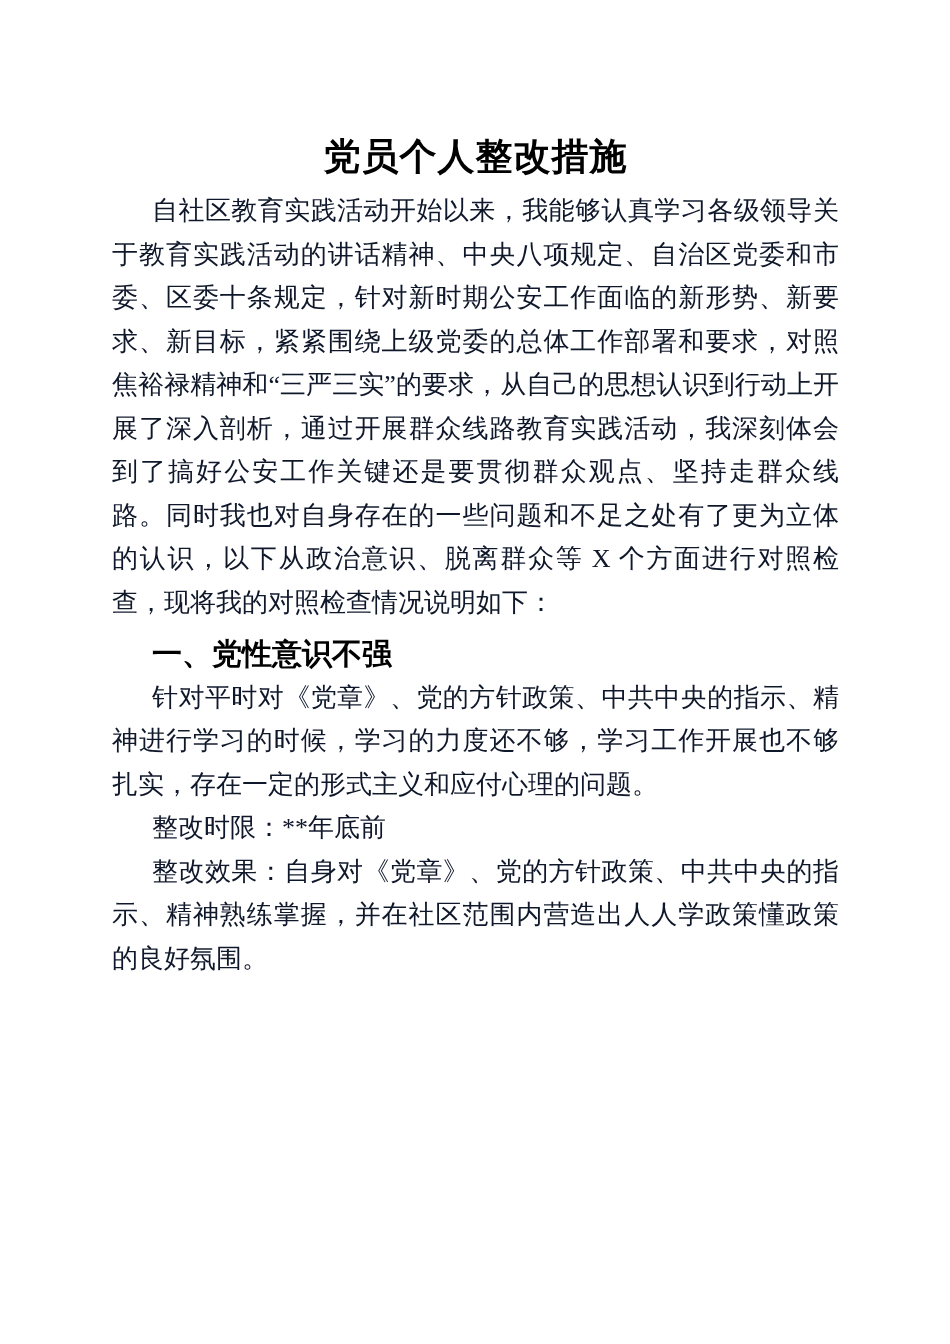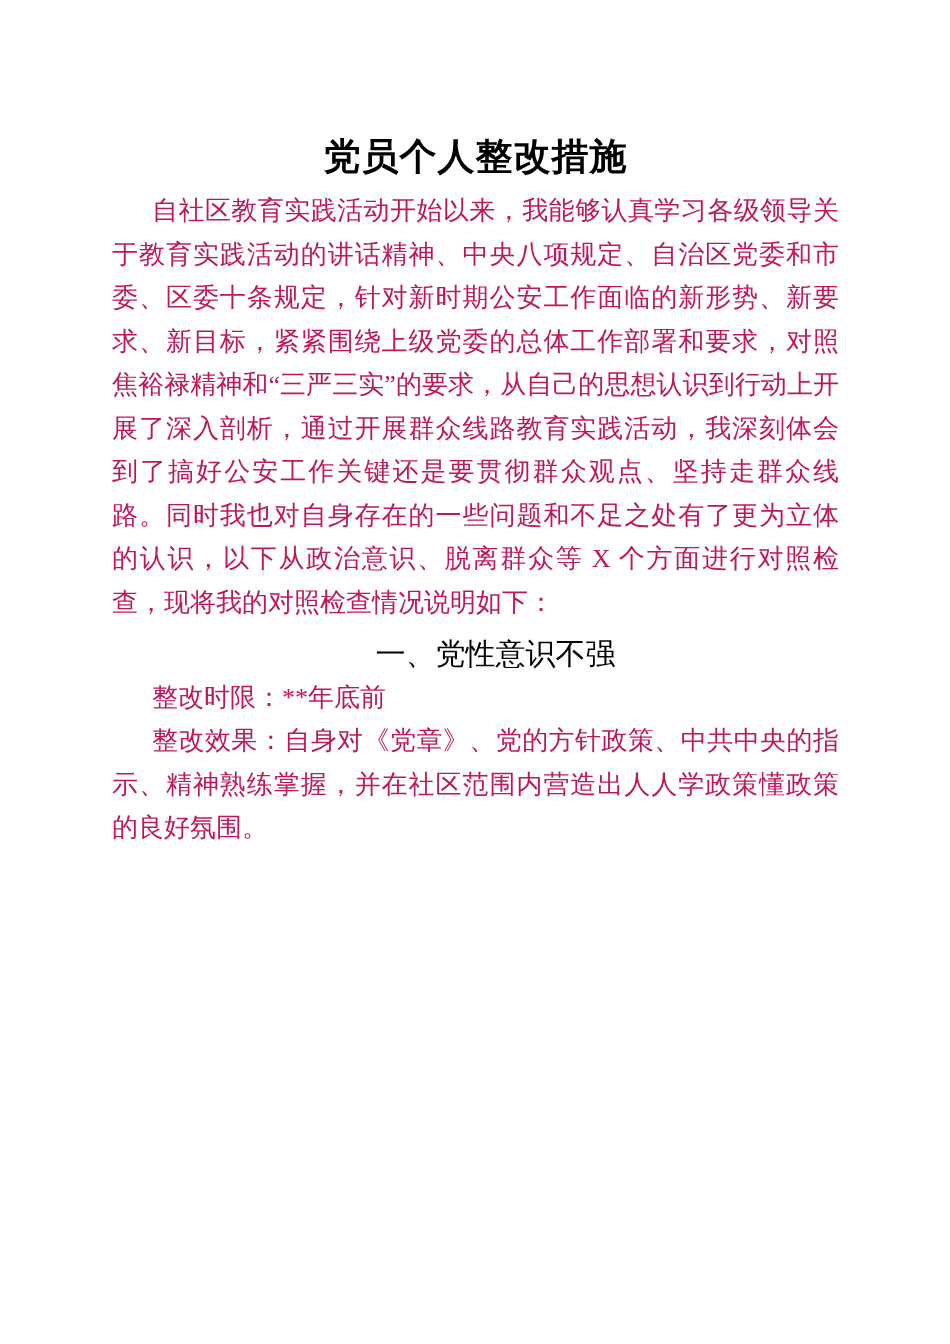--- a/index.html
+++ b/index.html
@@ -43,41 +43,42 @@
     margin-top: 5px;
   }
   .para {
     margin: 0;
     padding: 0;
     font-size: 26px;
     line-height: 43.5px;
     text-align: justify;
     text-justify: inter-character;
     text-indent: 40px;
-    color: #be185d;
+    color: #0f172a;
     font-family: "Liberation Serif", "DejaVu Serif", serif;
     word-break: normal;
     line-break: strict;
   }
   .para.heading {
     font-family: "Liberation Sans", "DejaVu Sans", sans-serif;
-    font-weight: 400;
+    font-weight: 700;
     font-size: 30px;
-    text-align: center;
+    text-align: left;
     margin-top: 8px;
     color: #000000;
     letter-spacing: 0;
   }
 </style>
 </head>
 <body>
 
 <div class="page">
   <div class="doc">
     <h1 class="doc-title">党员个人整改措施</h1>
     <div class="paragraphs" id="paragraphs">
         <p class="para">自社区教育实践活动开始以来，我能够认真学习各级领导关于教育实践活动的讲话精神、中央八项规定、自治区党委和市委、区委十条规定，针对新时期公安工作面临的新形势、新要求、新目标，紧紧围绕上级党委的总体工作部署和要求，对照焦裕禄精神和“三严三实”的要求，从自己的思想认识到行动上开展了深入剖析，通过开展群众线路教育实践活动，我深刻体会到了搞好公安工作关键还是要贯彻群众观点、坚持走群众线路。同时我也对自身存在的一些问题和不足之处有了更为立体的认识，以下从政治意识、脱离群众等 X 个方面进行对照检查，现将我的对照检查情况说明如下：</p>
         <p class="para heading">一、党性意识不强</p>
+        <p class="para">针对平时对《党章》、党的方针政策、中共中央的指示、精神进行学习的时候，学习的力度还不够，学习工作开展也不够扎实，存在一定的形式主义和应付心理的问题。</p>
         <p class="para">整改时限：**年底前</p>
         <p class="para">整改效果：自身对《党章》、党的方针政策、中共中央的指示、精神熟练掌握，并在社区范围内营造出人人学政策懂政策的良好氛围。</p>
       </div>
   </div>
 </div>
 
 </body></html>

